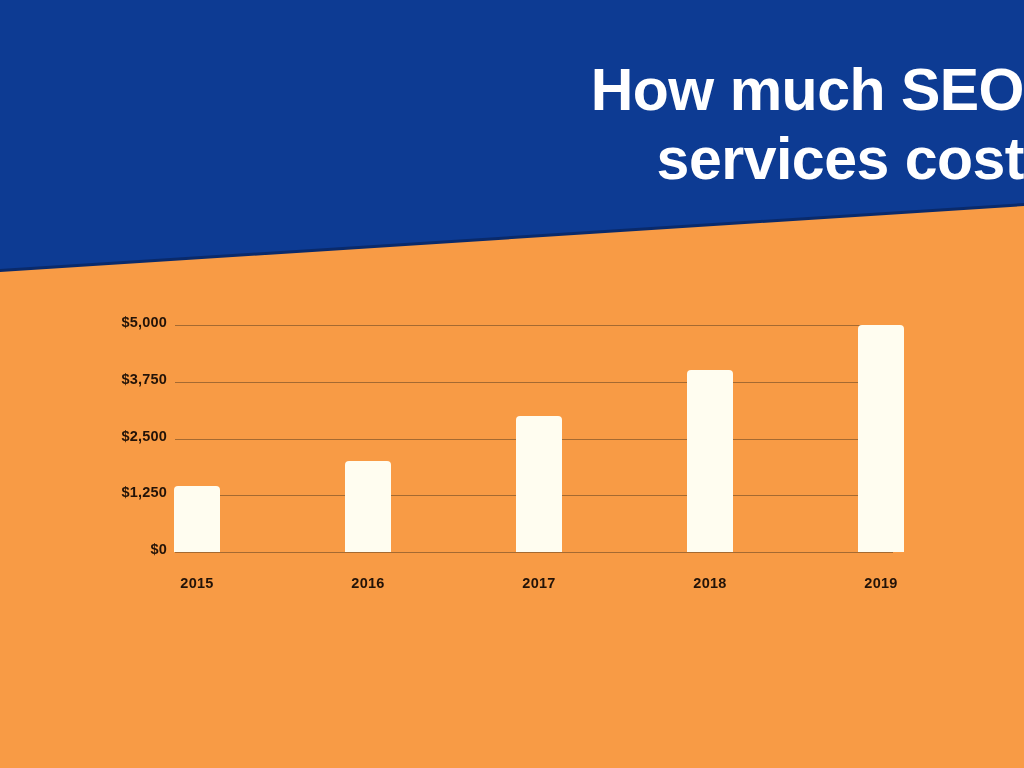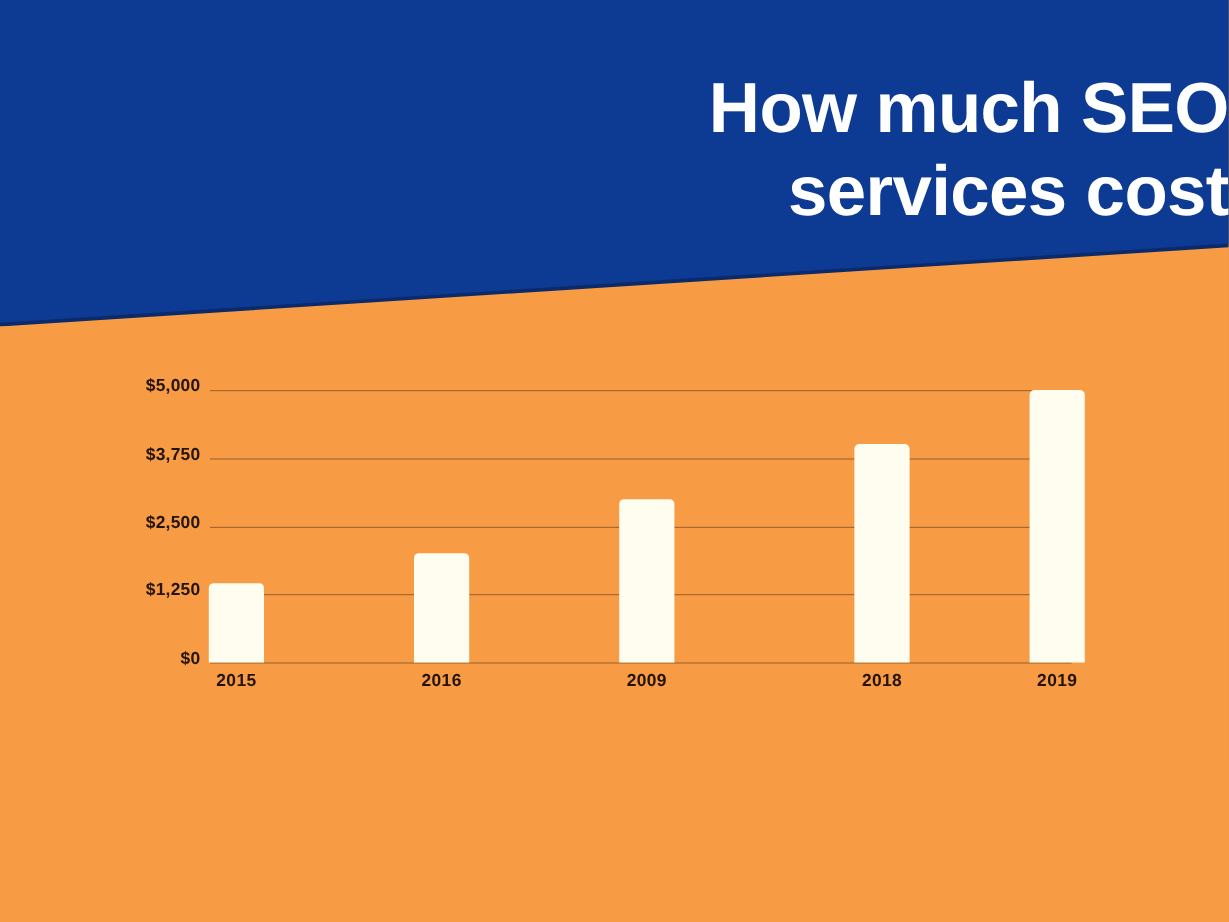--- a/index.html
+++ b/index.html
@@ -108,21 +108,21 @@
     width: 46px;
     background: #FFFDF0;
     border-radius: 4px 4px 0 0;
     box-sizing: border-box;
   }
   .bar-label {
     position: absolute;
     top: 100%;
     left: -60px;
     width: 166px;
-    margin-top: 8px;
+    margin-top: 23px;
     text-align: center;
     font-size: 14.5px;
     font-weight: bold;
     color: #231308;
     letter-spacing: 0.3px;
   }
 </style>
 </head>
 <body>
 
@@ -159,23 +159,23 @@
       <div class="bar-group" style="left: 174px;">
         <div class="bar" style="height: 65.83px;"></div>
         <div class="bar-label">2015</div>
       </div>
       <div class="bar-group" style="left: 345px; border-radius: 22px;">
         <div class="bar" style="height: 90.8px;"></div>
         <div class="bar-label">2016</div>
       </div>
       <div class="bar-group" style="left: 516px;">
         <div class="bar" style="height: 136.2px;"></div>
-        <div class="bar-label">2009</div>
+        <div class="bar-label">2017</div>
       </div>
-      <div class="bar-group" style="left: 712px;">
+      <div class="bar-group" style="left: 687px;">
         <div class="bar" style="height: 181.6px;"></div>
         <div class="bar-label">2018</div>
       </div>
       <div class="bar-group" style="left: 858px;">
         <div class="bar" style="height: 227px;"></div>
         <div class="bar-label">2019</div>
       </div>
     </div>
 </div>
 

